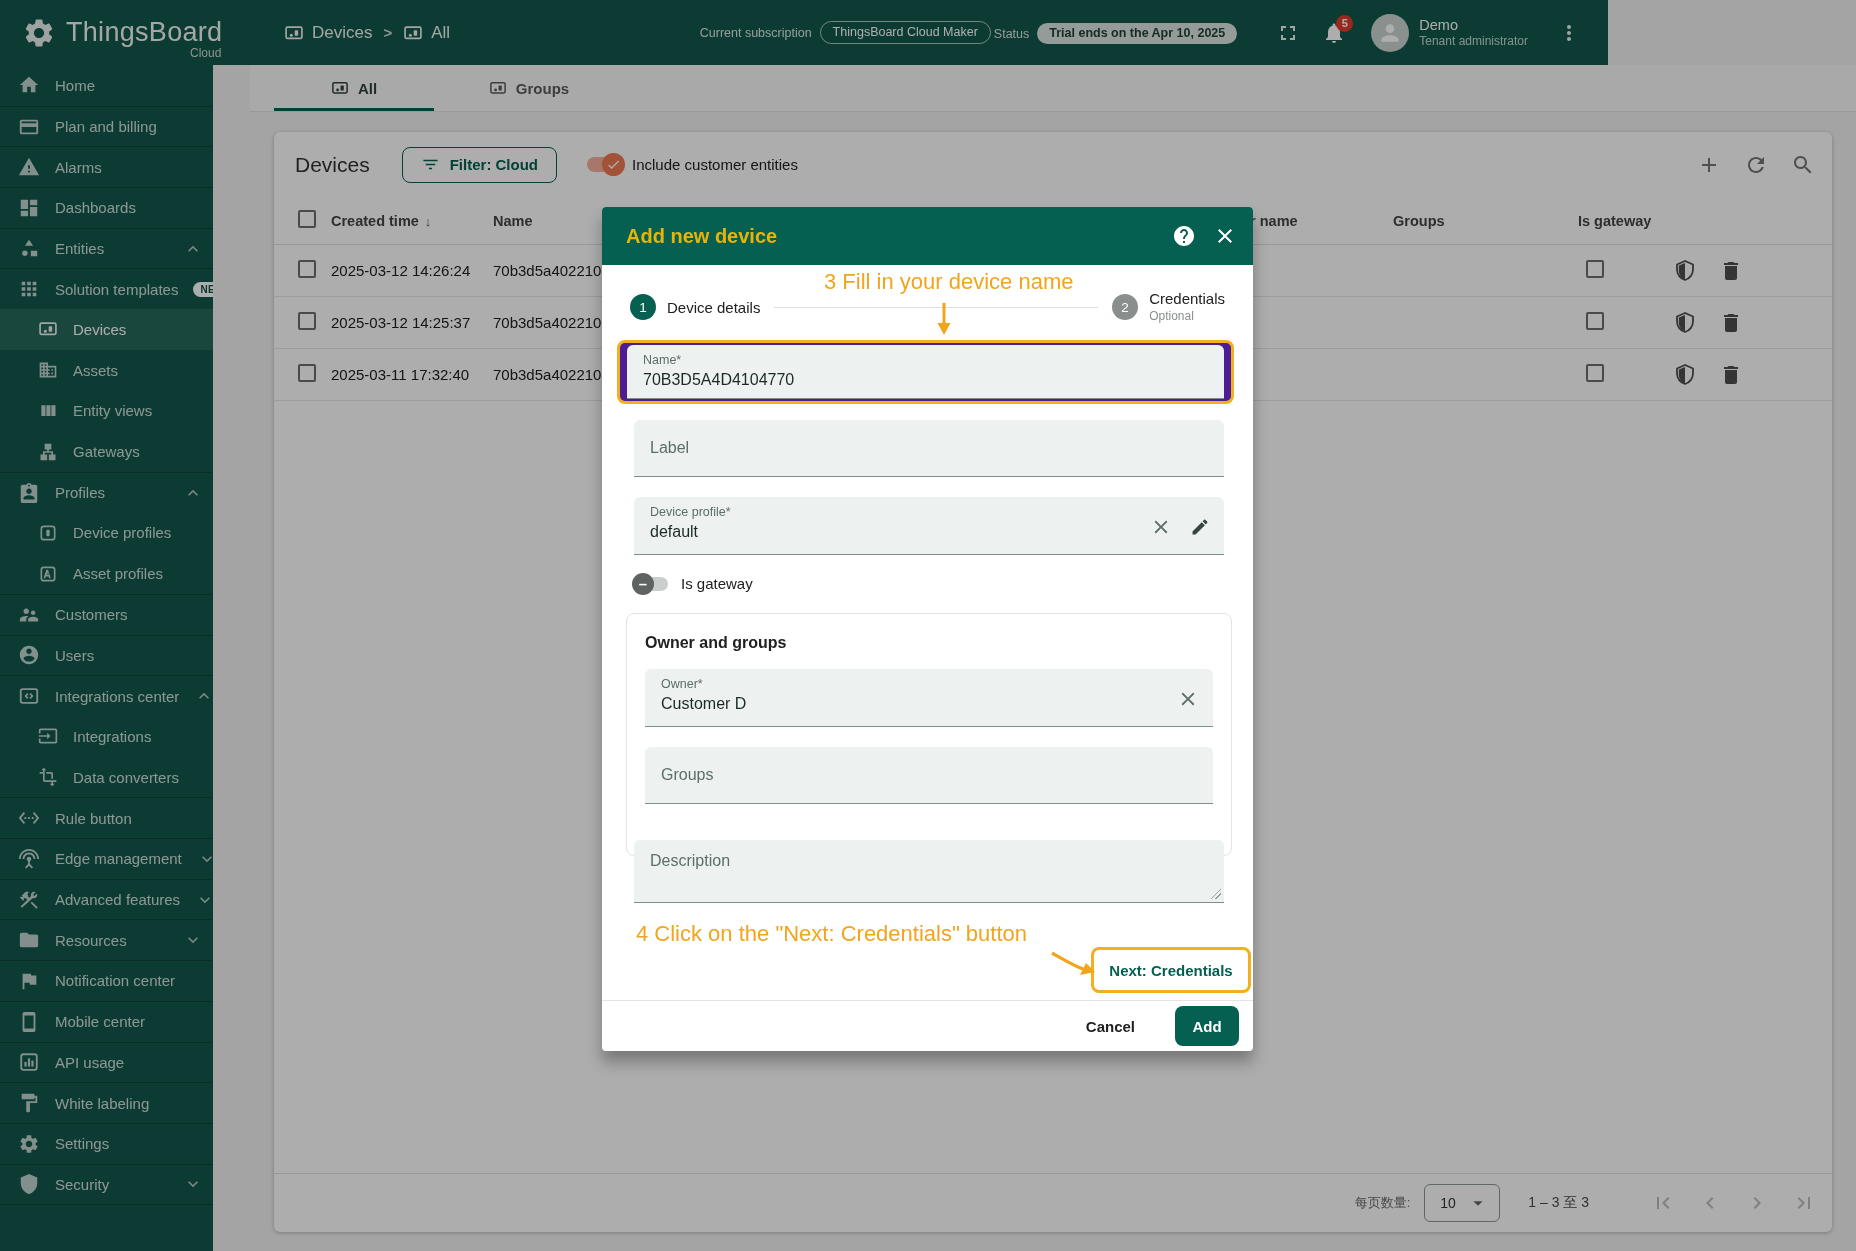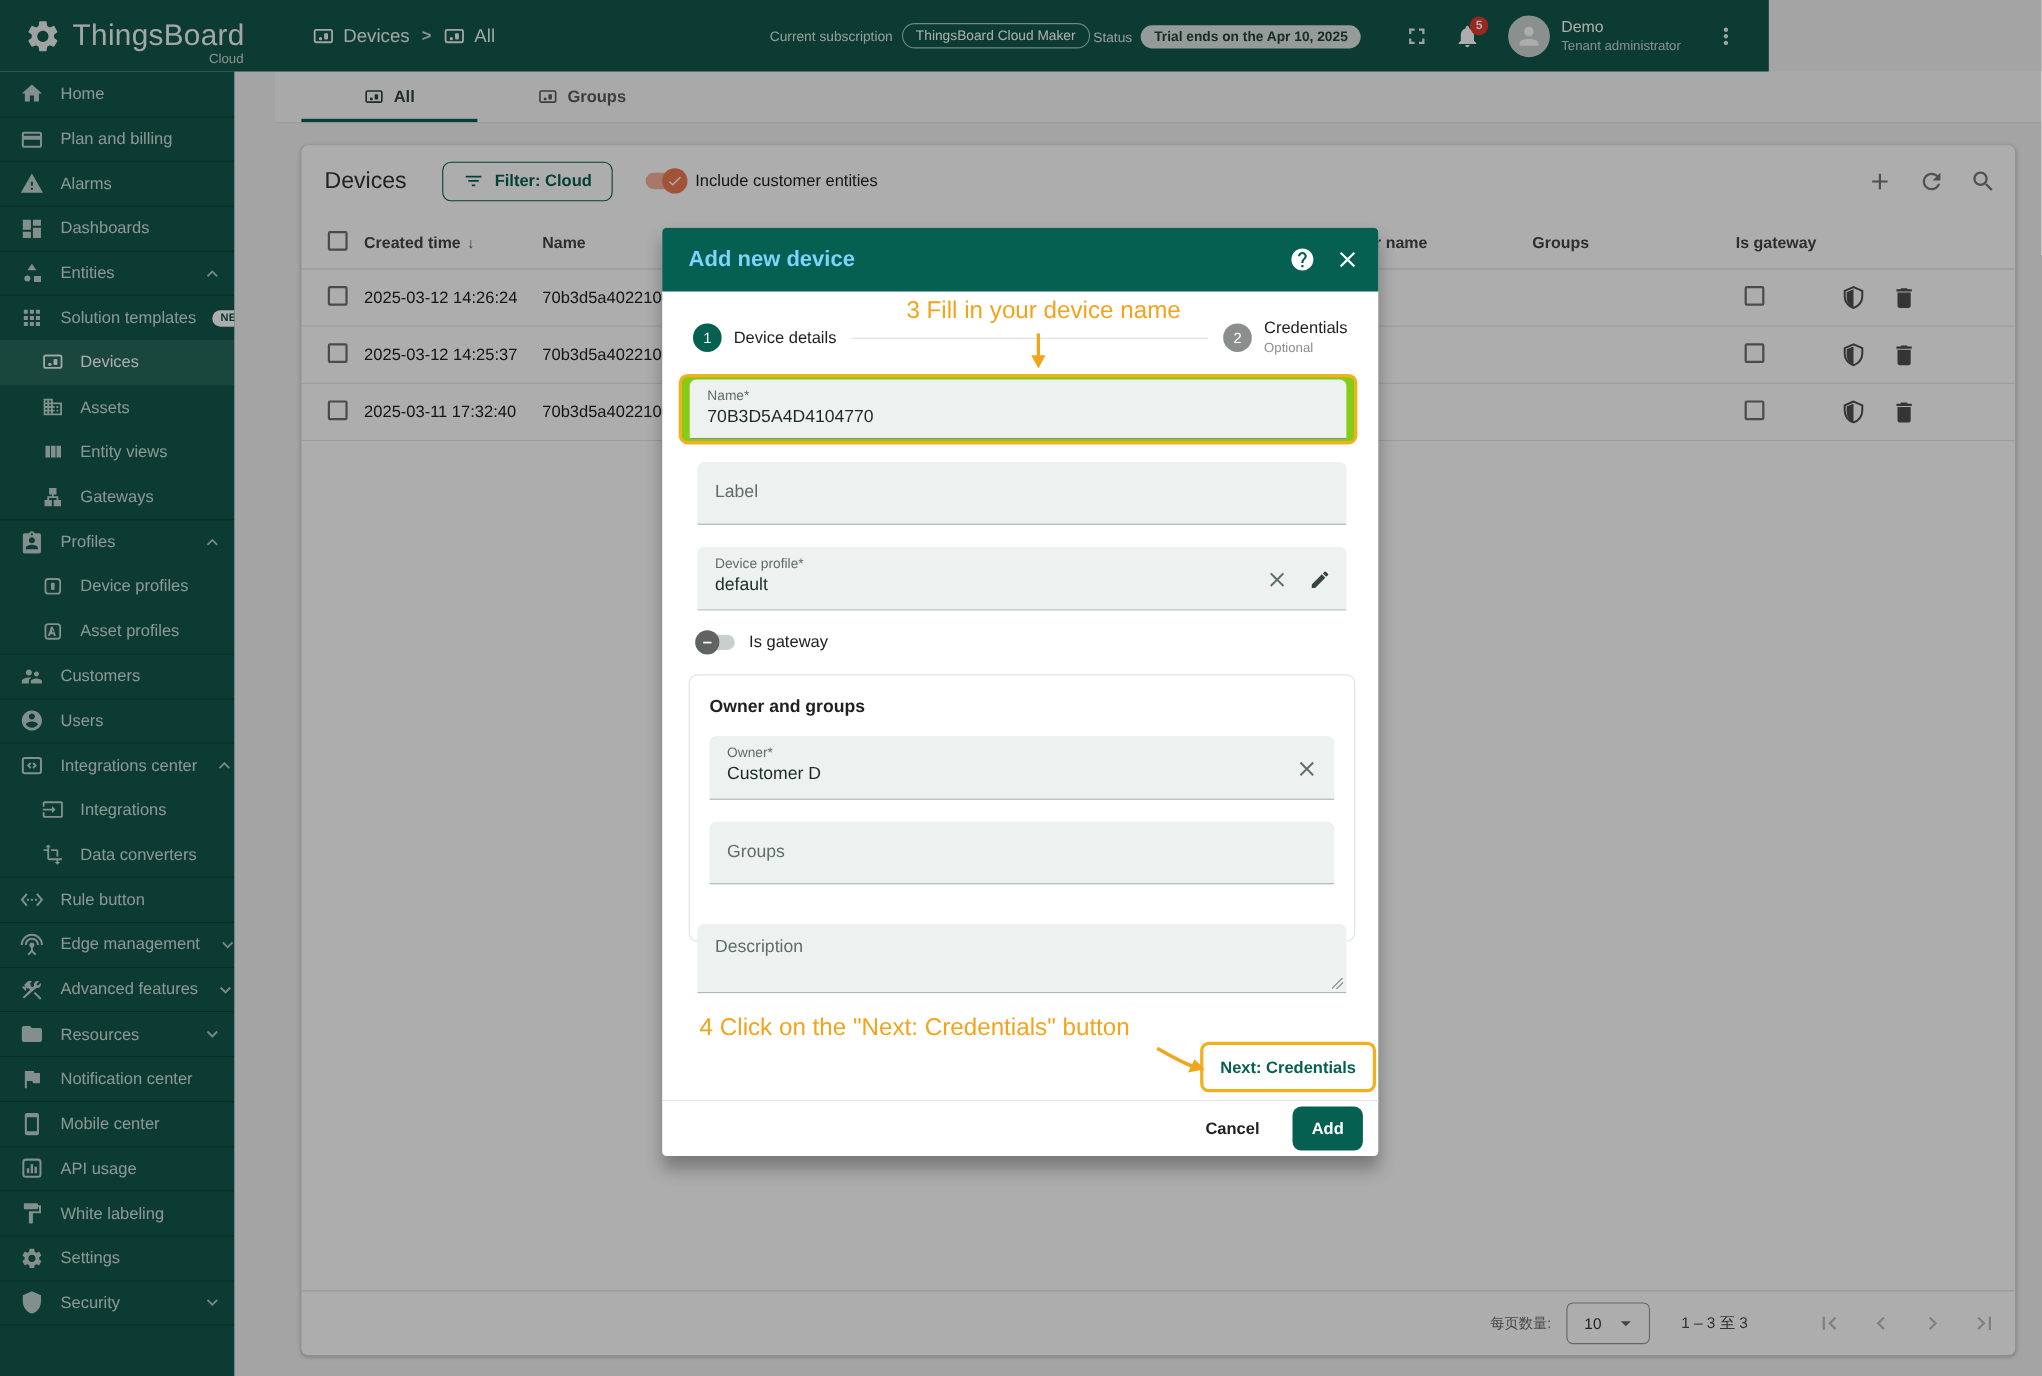--- a/index.html
+++ b/index.html
@@ -76,41 +76,41 @@
   .pagination{position:absolute;left:0;right:0;top:1041px;height:59px;border-top:1px solid #e0e0e0;display:flex;align-items:center;justify-content:flex-end;padding-right:16px;color:#6e6e6e;}
   .pp-label{font-size:13px;}
   .pp-select{width:76px;height:38px;border:1px solid #8e9a96;border-radius:6px;display:flex;align-items:center;margin:0 28px 0 14px;padding:0 10px 0 15px;font-size:14px;color:#333;cursor:pointer;}
   .pp-select .arr{margin-left:auto;color:#666;}
   .pp-range{font-size:14px;color:#4a4a4a;margin-right:62px;}
   .pg-nav{display:flex;align-items:center;gap:23px;color:#bdbdbd;}
   .pg-nav .n-icon{cursor:pointer;}
   
   .backdrop{position:absolute;inset:0;background:rgba(0,0,0,.32);z-index:40;}
   .modal{position:absolute;left:602px;top:207px;width:651px;height:844px;background:#fff;border-radius:4px;z-index:50;box-shadow:0 11px 15px rgba(0,0,0,.3);}
-  .m-header{height:58px;background:var(--green);border-radius:4px 4px 0 0;display:flex;align-items:center;padding:0 16px 0 24px;color:#7dd3fc;}
+  .m-header{height:58px;background:var(--green);border-radius:4px 4px 0 0;display:flex;align-items:center;padding:0 16px 0 24px;color:#eab308;}
   .m-title{font-size:20px;font-weight:700;}
   .m-hicons{margin-left:auto;display:flex;align-items:center;gap:17px;}
   .m-hicons span{cursor:pointer;color:#fff;}
   .stepper{position:absolute;top:73px;left:28px;width:595px;height:54px;display:flex;align-items:center;}
   .step-circle{width:26px;height:26px;border-radius:50%;display:flex;align-items:center;justify-content:center;color:#fff;font-size:13.5px;font-weight:500;flex:0 0 auto;}
   .step1 .step-circle{background:var(--green);}
   .step2 .step-circle{background:#8a8f8d;}
   .step-lab{font-size:15px;color:#212121;margin-left:11px;white-space:nowrap;}
   .step-line{flex:1;height:1px;background:#dedede;margin:0 14px;}
   .step2{display:flex;align-items:center;}
   .step2-col{margin-left:11px;line-height:1.25;}
   .step2-top{font-size:15px;color:#212121;}
   .step2-sub{font-size:12px;color:#8a8f8d;}
   
   .field{background:var(--fieldbg);border-bottom:1px solid var(--fieldline);border-radius:6px 6px 0 0;padding:8px 16px 6px;}
   .f-label{font-size:12.5px;color:var(--lbl);}
   .f-value{font-size:16px;color:var(--txt);margin-top:4px;}
   .f-placeholder{font-size:16px;color:var(--lbl);}
   .ph-center{display:flex;align-items:center;padding-top:0;padding-bottom:0;}
-  .name-hl{position:absolute;top:133px;left:15px;width:617px;height:64px;border:3px solid var(--hl);border-radius:8px;padding:2px 7px;background:#84cc16;}
+  .name-hl{position:absolute;top:133px;left:15px;width:617px;height:64px;border:3px solid var(--hl);border-radius:8px;padding:2px 7px;background:#4c1d95;}
   .name-hl .field{height:100%;}
   .lab-field{position:absolute;top:213px;left:32px;width:590px;height:57px;}
   .prof-field{position:absolute;top:290px;left:32px;width:590px;height:58px;display:flex;align-items:stretch;}
   .prof-main{flex:1;}
   .prof-icons{display:flex;align-items:center;gap:18px;padding-right:6px;color:#5d6d68;}
   .prof-icons .pi{cursor:pointer;}
   .prof-icons .edit{color:#374542;}
   .gw-row{position:absolute;top:368px;left:32px;display:flex;align-items:center;gap:13px;}
   .tgl-off{position:relative;width:34px;height:14px;border-radius:7px;background:#c9cfcc;}
   .tgl-off .knob{position:absolute;top:-4px;left:-2px;width:22px;height:22px;border-radius:50%;background:#5f6361;color:#fff;display:flex;align-items:center;justify-content:center;font-size:15px;font-weight:700;line-height:1;}
@@ -124,21 +124,21 @@
   .resize-corner{position:absolute;right:3px;bottom:3px;width:10px;height:10px;background:linear-gradient(135deg,transparent 0 45%,#93a09b 45% 52%,transparent 52% 68%,#93a09b 68% 75%,transparent 75%);}
   
   .ann{position:absolute;color:var(--ann);font-size:22px;white-space:nowrap;z-index:60;}
   .ann3{top:62px;left:222px;}
   .ann3-arrow{position:absolute;top:96px;left:334px;width:16px;height:32px;z-index:60;}
   .ann4{top:714px;left:34px;}
   .ann4-arrow{position:absolute;top:740px;left:448px;z-index:60;}
   .next-hl{position:absolute;top:740px;left:489px;width:160px;height:46px;border:3px solid var(--hl);border-radius:8px;background:#fff;display:flex;align-items:center;justify-content:center;}
   .next-btn{color:var(--green);font-size:15px;font-weight:700;background:none;border:none;font-family:inherit;cursor:pointer;}
   .m-divider{position:absolute;top:793px;left:0;right:0;height:1px;background:#e4e4e4;}
-  .m-footer{position:absolute;top:794px;left:0;right:0;bottom:0;display:flex;align-items:center;justify-content:flex-end;gap:30px;padding-right:14px;}
+  .m-footer{position:absolute;top:794px;left:0;right:0;bottom:0;display:flex;align-items:center;justify-content:flex-end;gap:40px;padding-right:14px;}
   .cancel-btn{background:none;border:none;font-size:15px;font-weight:700;color:#212121;font-family:inherit;cursor:pointer;}
   .add-btn{width:64px;height:40px;border:none;border-radius:8px;background:var(--green);color:#fff;font-size:15px;font-weight:700;font-family:inherit;cursor:pointer;}
 </style>
 </head>
 <body>
 
 <div class="page">
 
   <header class="app-header">
     <div class="logo">

